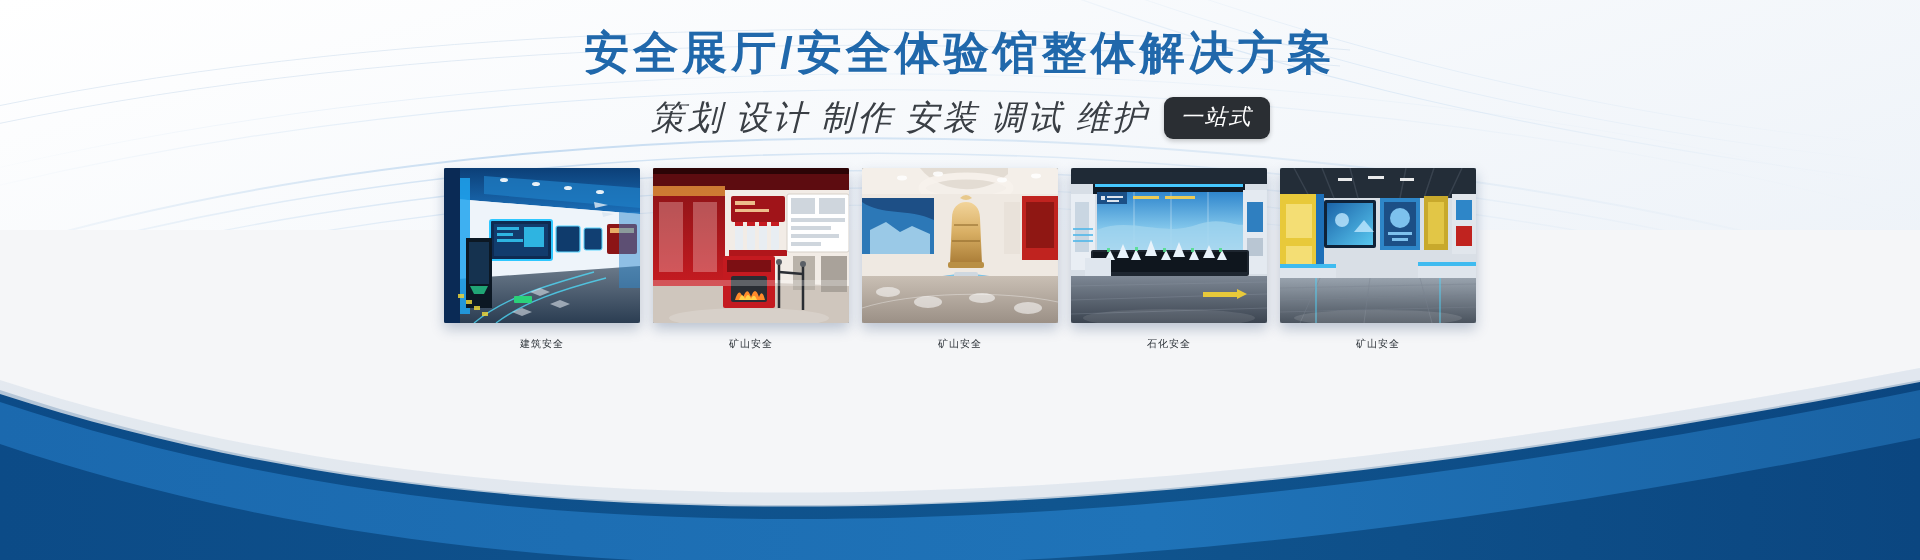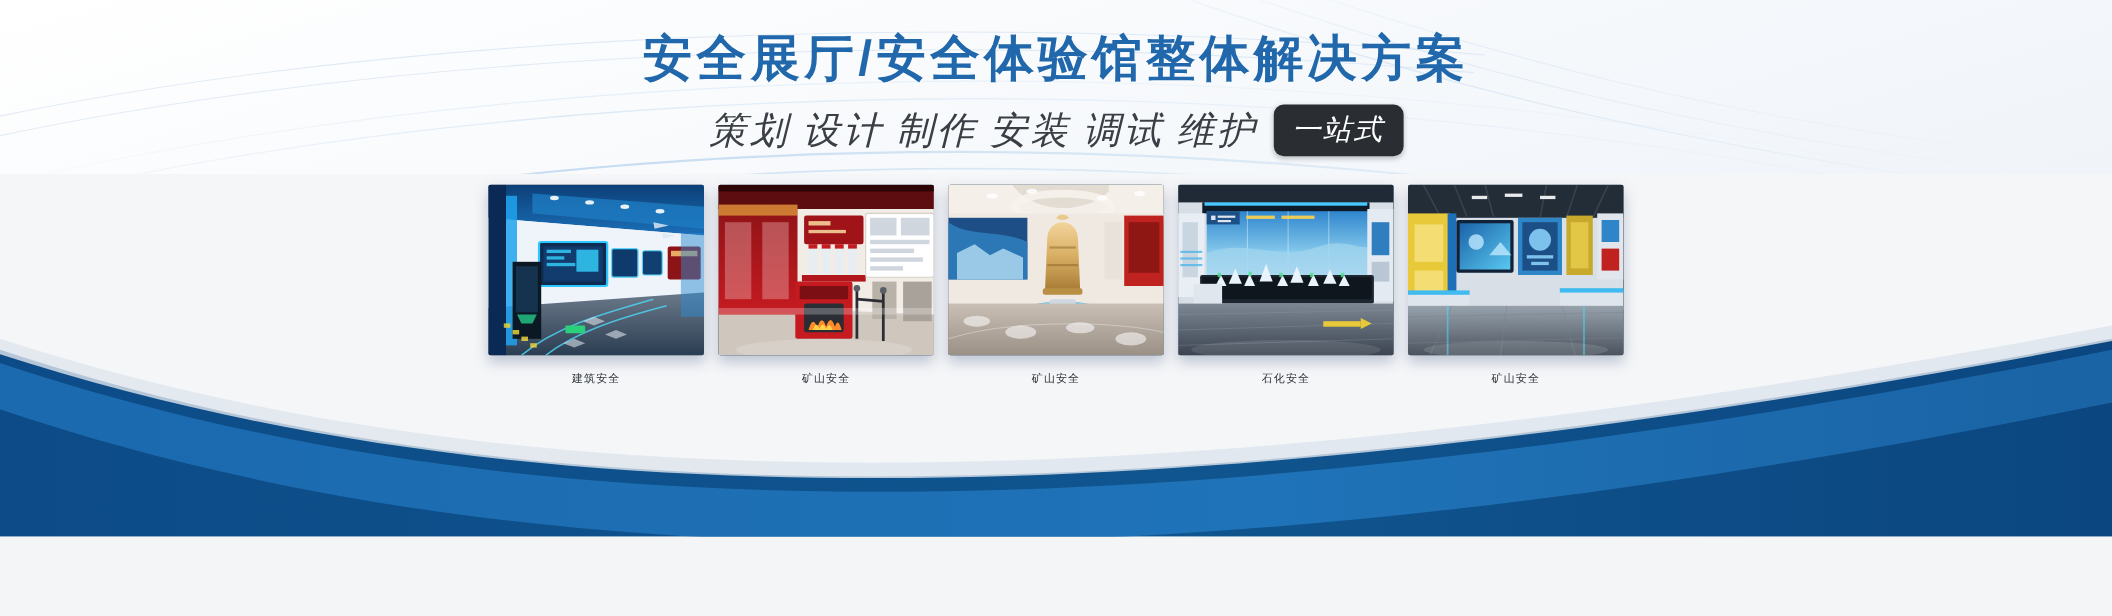--- a/index.html
+++ b/index.html
@@ -2,21 +2,21 @@
 <html><head>
 <meta charset="utf-8">
 <style>
   html,body{margin:0;padding:0;}
   body{
     width:1920px;height:560px;overflow:hidden;
     font-family:"Liberation Sans","DejaVu Sans",sans-serif;
     background:#f4f5f7;
   }
   #banner{
-    position:relative;width:1920px;height:488px;overflow:hidden;
+    position:relative;width:1920px;height:560px;overflow:hidden;
     background:linear-gradient(180deg,#f6f7f9 0%,#eef1f5 55%,#e9edf3 100%);
     text-decoration:underline;
   }
   
   .bg-layer{position:absolute;inset:0;overflow:hidden;pointer-events:none;}
   .bg-layer svg{position:absolute;left:0;top:0;width:1920px;height:560px;}
 
   
   .head{position:absolute;left:0;top:0;width:1920px;text-align:center;z-index:6;}
   .title{
@@ -32,21 +32,21 @@
   }
   .sub-text{
     font-size:34px;color:#3a3f45;letter-spacing:3px;font-style:italic;
     font-weight:500;
   }
   .sub-text span{margin-right:11px;}
   .sub-text span:last-child{margin-right:0;}
   .badge{
     display:inline-flex;align-items:center;justify-content:center;
     background:#2a2e33;color:#ffffff;
-    font-size:26px;letter-spacing:2px;font-style:italic;
+    font-size:22px;letter-spacing:2px;font-style:italic;
     padding:5px 17px 7px 17px;border-radius:9px;
     box-shadow:0 2px 5px rgba(0,0,0,.22);
   }
 
   
   .cards{
     position:absolute;top:168px;left:50%;transform:translateX(-50%);
     display:flex;gap:13px;z-index:7;
   }
   .card{width:196px;}

